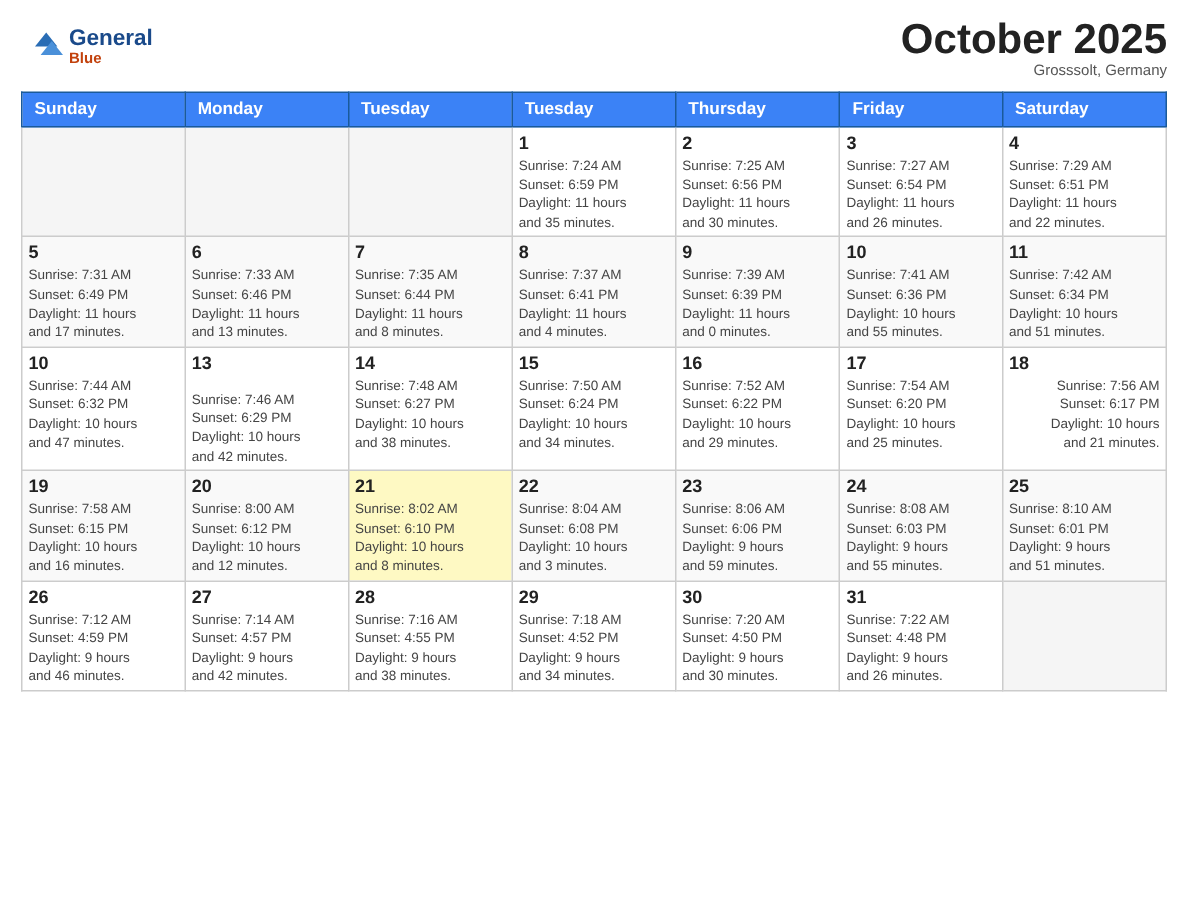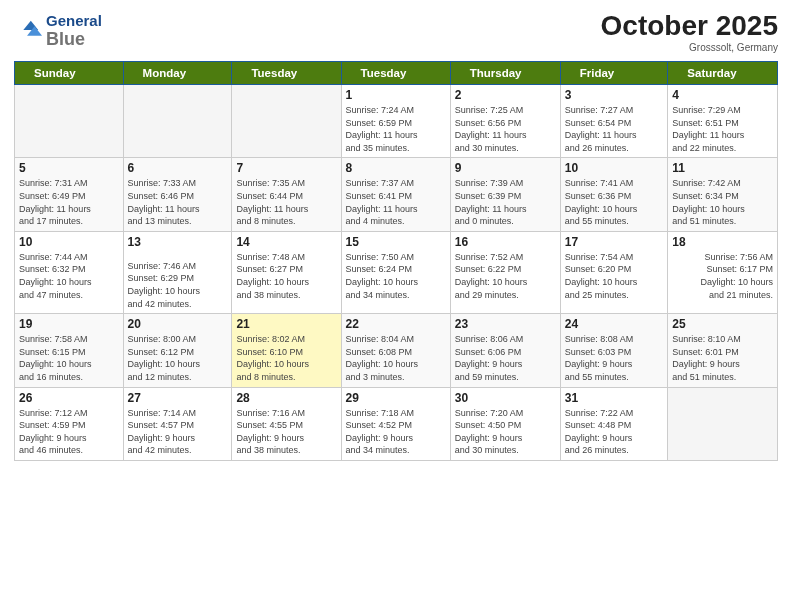--- a/index.html
+++ b/index.html
@@ -41,25 +41,25 @@
     .subtitle {
       font-size: 10px;
       color: #555;
     }
     .calendar {
       width: 100%;
       border-collapse: collapse;
       border: 1px solid #bbb;
     }
     .calendar th {
-      background: #4d7c0f;
+      background: #3b82f6;
       color: #fff;
       font-size: 11.5px;
       font-weight: bold;
-      padding: 5px 19px;
+      padding: 5px 8px;
       text-align: left;
       border: 1px solid #1a5a9a;
     }
     .calendar td {
       vertical-align: top;
       border: 1px solid #ccc;
       padding: 3px 4px;
       width: 113px;
       min-height: 80px;
       background: #fff;
@@ -88,21 +88,21 @@
 
 <div class="container">
   <div class="header">
     <div class="logo">
       <svg class="logo-icon" viewBox="0 0 30 30">
         <polygon points="18,4 26,14 10,14" fill="#2a6db5"></polygon>
         <polygon points="22,10 30,20 14,20" fill="#4a90d9"></polygon>
       </svg>
       <div>
         <div style="font-size:15px;font-weight:bold;color:#1a4a8a;line-height:1.1;">General</div>
-        <div style="font-size:18px;font-weight:bold;color:#737373;line-height:1.1;">Blue</div>
+        <div style="font-size:10px;font-weight:bold;color:#c2410c;line-height:1.1;">Blue</div>
       </div>
     </div>
     <div class="title-block">
       <div class="month-title">October 2025</div>
       <div class="subtitle">Grosssolt, Germany</div>
     </div>
   </div>
 
   <table class="calendar">
     <thead>

